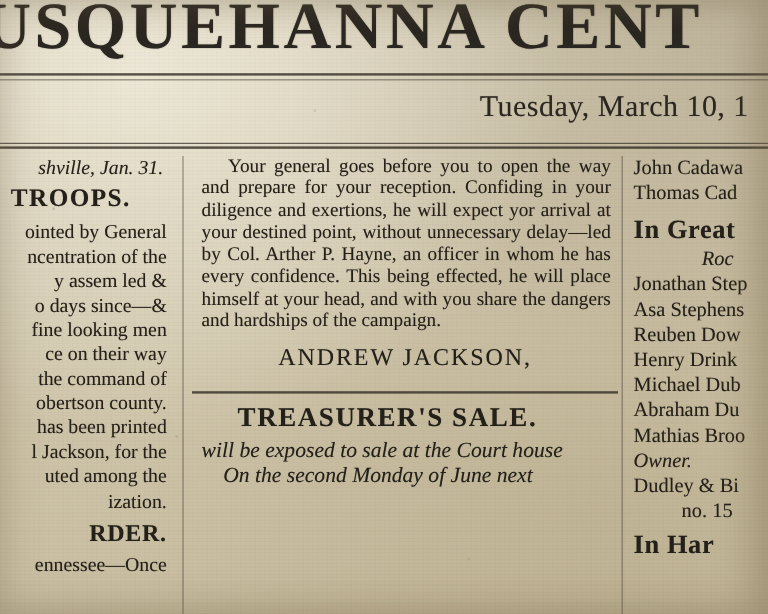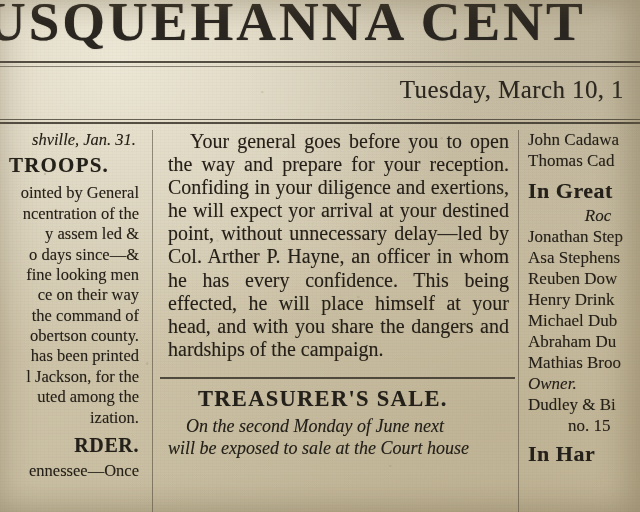--- a/index.html
+++ b/index.html
@@ -118,21 +118,21 @@
   #vrule-2 { left: 518px; }
 
   
   .body-text {
     font-size: 16.5px;
     line-height: 1.17;
     text-align: justify;
     color: #241f18;
   }
   .body-text.mid {
-    font-size: 20px;
+    font-size: 16px;
     line-height: 1.155;
   }
   .indent { text-indent: 22px; }
   .italic { font-style: italic; }
   .smallcap-head {
     font-size: 21px;
     font-weight: bold;
     letter-spacing: 1.2px;
     text-align: center;
   }
@@ -237,28 +237,29 @@
     </div>
     <div class="head-line inkish" style="text-align:right; padding-right:3px; margin-top:6px;">RDER.</div>
     <div class="body-text inkish" style="text-align:right; padding-right:3px; margin-top:4px;">
       <div class="left-line">ennessee—Once</div>
     </div>
   </div>
 
   <div class="column" id="col-mid">
     <div class="body-text mid indent inkish" style="padding: 0 6px 0 8px;">Your general goes before you to open the way and prepare for your reception. Confiding in your diligence and exertions, he will expect yor arrival at your destined point, without unnecessary delay—led by Col. Arther P. Hayne, an officer in whom he has every confidence. This being effected, he will place himself at your head, and with you share the dangers and hardships of the campaign.</div>
 
+    <div class="sig-name inkish">ANDREW JACKSON,</div>
 
     <div class="short-rule" style="margin-top:16px;"></div>
 
     <div class="treasurer-head inkish" style="padding-left:6px;">TREASURER'S SALE.</div>
 
     <div class="ital-body inkish" style="padding-left:8px; margin-top:4px;">
+      <div>will be exposed to sale at the Court house</div>
       <div style="text-indent:18px;">On the second Monday of June next</div>
-      <div>will be exposed to sale at the Court house</div>
     </div>
   </div>
 
   <div class="column" id="col-right">
     <div class="body-text inkish" style="padding-left:4px;">
       <div class="right-line">John Cadawa</div>
       <div class="right-line">Thomas Cad</div>
     </div>
 
     <div class="rcenter-head inkish" style="padding-left:4px;">In Great</div>

